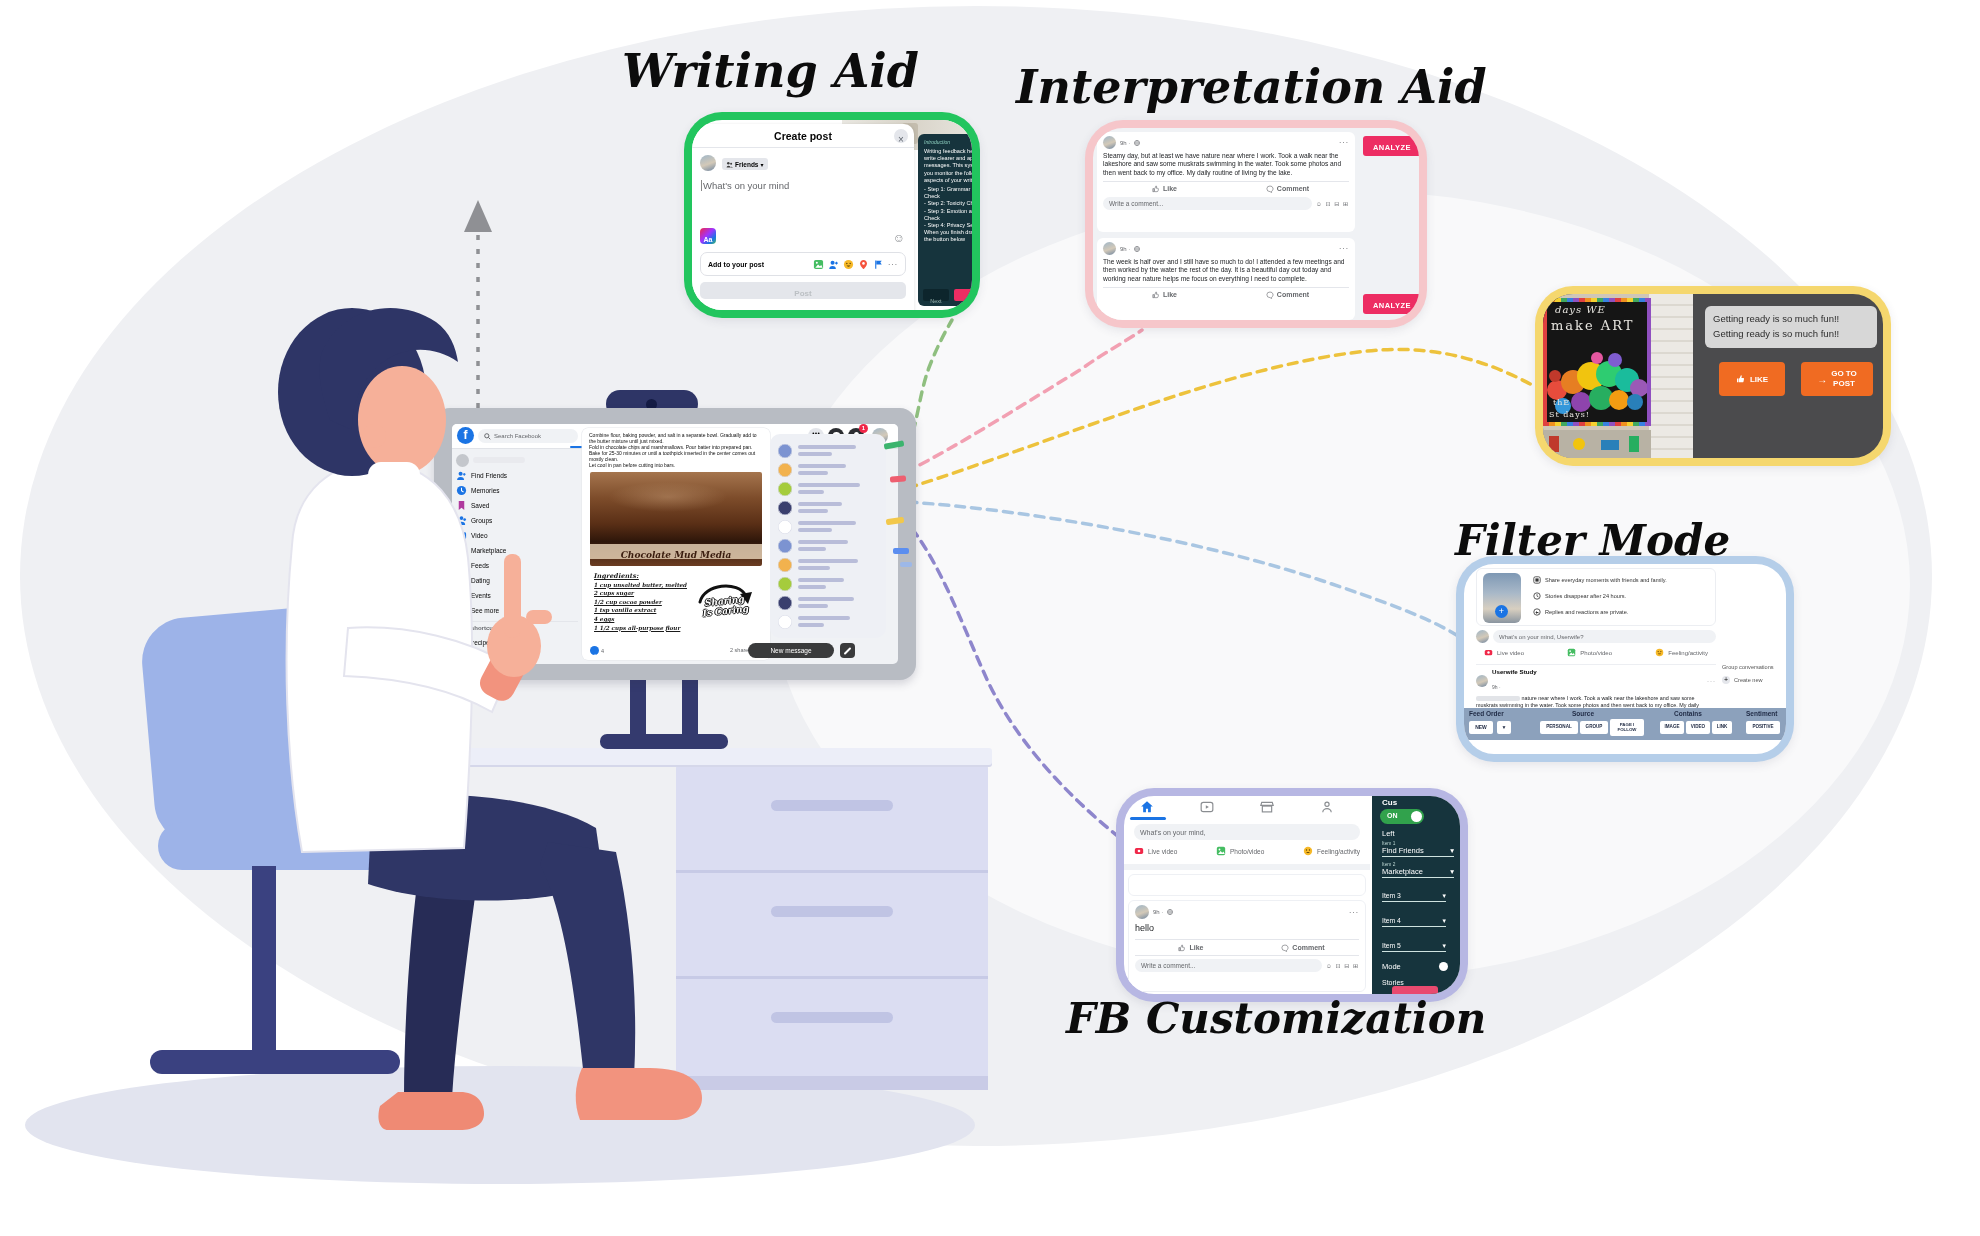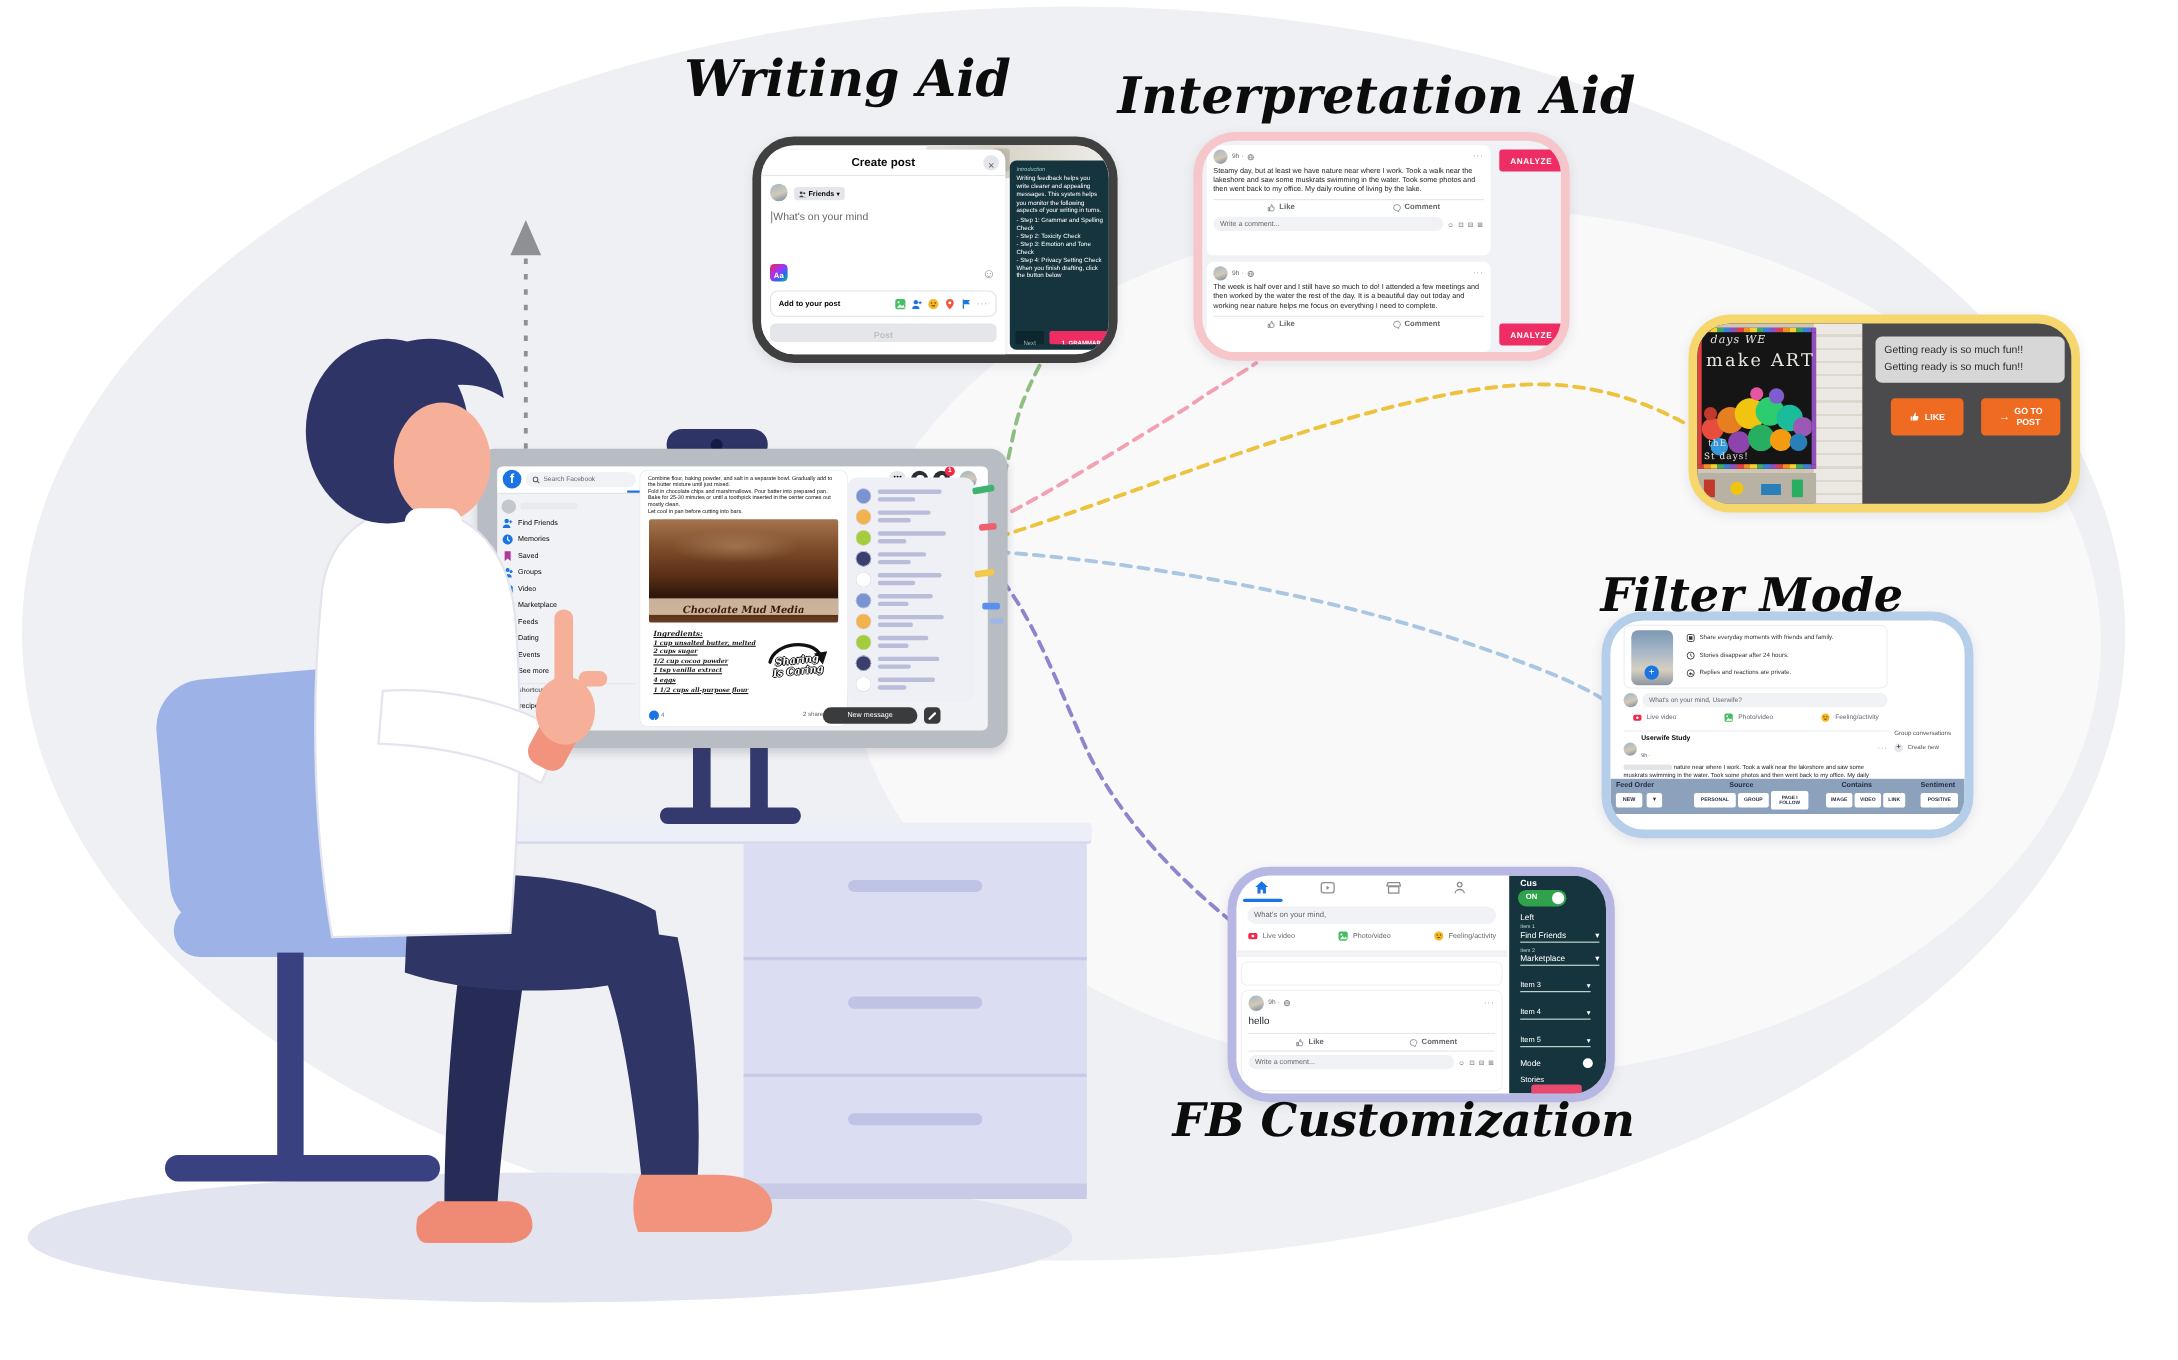--- a/index.html
+++ b/index.html
@@ -382,21 +382,21 @@
     <ellipse cx="514" cy="646" rx="27" ry="31" fill="#f6b099"></ellipse>
     <rect x="504" y="554" width="17" height="84" rx="8" fill="#f6b099"></rect>
     <rect x="526" y="610" width="26" height="14" rx="7" fill="#f6b099"></rect>
     <ellipse cx="352" cy="392" rx="74" ry="84" fill="#2e3566"></ellipse>
     <ellipse cx="402" cy="420" rx="44" ry="54" fill="#f6b099"></ellipse>
     <path d="M322,352 C342,306 398,296 436,322 C450,332 456,348 458,362 C430,342 396,348 376,368 C358,386 352,408 352,430 L330,420 C322,396 316,372 322,352 Z" fill="#2e3566"></path>
     <circle cx="374" cy="436" r="12" fill="#f6b099"></circle>
     <rect x="368" y="462" width="52" height="38" rx="13" fill="#ffffff"></rect>
   </svg>
 
-  <div class="card" style="left: 684px; top: 124px; width: 332px; height: 206px; background: #404040;">
+  <div class="card" style="left: 684px; top: 112px; width: 296px; height: 206px; background: #22c55e;">
     <div class="card-inner">
       <div class="abs" style="left:150px;top:0;width:168px;height:30px;background:linear-gradient(90deg,#e9e7e1,#d8d3c8 40%,#efeee9)">
         <span class="abs" style="left:40px;top:6px;width:14px;height:18px;background:#b9b2a4;border-radius:3px"></span>
         <span class="abs" style="left:60px;top:3px;width:16px;height:21px;background:#c4bdae;border-radius:3px"></span>
       </div>
 
       <div class="abs" style="left:0;top:4px;width:222px;height:188px;background:#fff;border-radius:0 10px 0 0;box-shadow:1px 0 3px rgba(0,0,0,.08)">
         <div style="height:24px;border-bottom:1px solid #e4e6eb;text-align:center">
           <span style="font-size:10.5px;font-weight:bold;line-height:24px;color:#050505">Create post</span>
         </div>
@@ -545,21 +545,21 @@
       </div>
     </div>
   </div>
 
   <div class="card" style="left: 1535px; top: 286px; width: 356px; height: 180px; background: rgb(245, 215, 110);">
     <div class="card-inner" style="background:#4b4b4d">
       <div class="abs" style="left:0;top:0;width:150px;height:164px;background:#cfc6b8;overflow:hidden">
         <div class="abs" style="right:0;top:0;width:44px;height:164px;background:repeating-linear-gradient(180deg,#ece9e4 0 10px,#dcd8d0 10px 12px)"></div>
         <div class="abs" style="left:0;top:4px;width:108px;height:128px;background:#151515;border:4px solid;border-image:repeating-linear-gradient(90deg,#e04040 0 6px,#f09020 6px 12px,#f5d030 12px 18px,#40a860 18px 24px,#3880e0 24px 30px,#9050c0 30px 36px) 4">
           <div class="chalk" style="position:absolute;left:8px;top:2px;font-size:10px;font-style:italic">days WE</div>
-          <div class="chalk" style="position:absolute;left:4px;top:16px;font-size:16px;letter-spacing:2px">make ART</div>
+          <div class="chalk" style="position:absolute;left:4px;top:16px;font-size:13px;letter-spacing:2px">make ART</div>
           <svg class="abs" style="left:0;top:28px" width="100" height="92" viewBox="0 0 100 92">
             <circle cx="10" cy="60" r="10" fill="#e74c3c"></circle>
               <circle cx="26" cy="52" r="12" fill="#e67e22"></circle>
             <circle cx="44" cy="46" r="14" fill="#f1c40f"></circle>
               <circle cx="62" cy="44" r="13" fill="#2ecc71"></circle>
             <circle cx="80" cy="50" r="12" fill="#1abc9c"></circle>
               <circle cx="92" cy="58" r="9" fill="#9b59b6"></circle>
             <circle cx="16" cy="76" r="8" fill="#3498db"></circle>
               <circle cx="34" cy="72" r="10" fill="#8e44ad"></circle>
             <circle cx="54" cy="68" r="12" fill="#27ae60"></circle>

